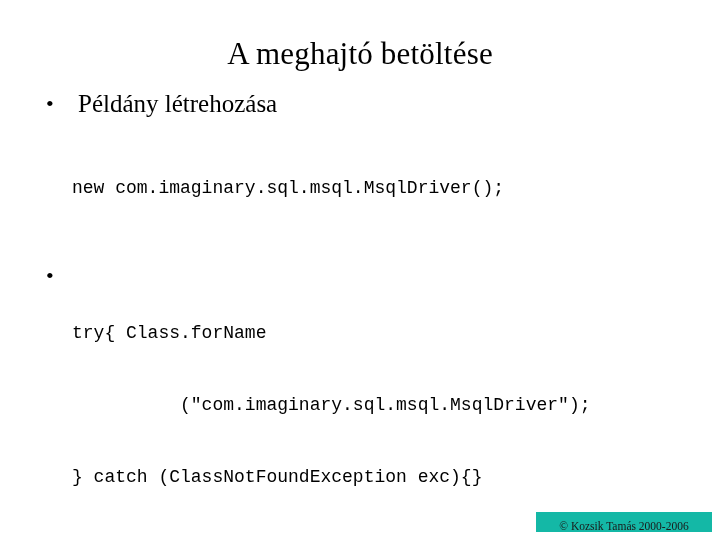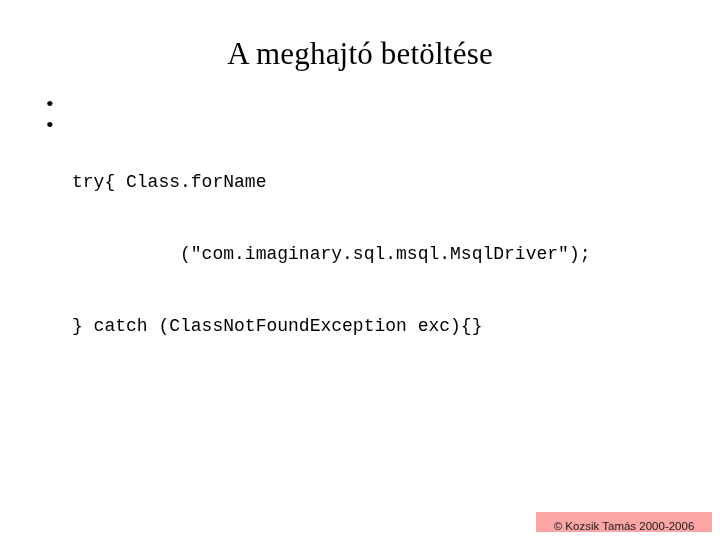--- a/index.html
+++ b/index.html
@@ -84,43 +84,47 @@
   .gap-b { height: 12px; }
   .gap-c { height: 13px; }
 
   
   .footer-box {
     position: absolute;
     left: 536px;
     top: 512px;
     width: 176px;
     height: 20px;
-    background: #fca5a5;
+    background: #14b8a6;
     color: #1a1a1a;
-    font-family: Liberation Sans, sans-serif;
+    font-family: Liberation Serif, serif;
     font-size: 11.5px;
     line-height: 28px;
     text-align: center;
     white-space: nowrap;
     overflow: hidden;
   }
 </style>
 </head>
 <body>
 
 <div id="slide">
 
   <h1 class="slide-title">A meghajtó betöltése</h1>
 
   <div class="body-block">
 
     <div class="bullet-row">
       <span class="dot">•</span>
+      <span class="bullet-text">Példány létrehozása</span>
     </div>
     <div class="gap-a"></div>
+    <div class="code-block">
+      <span class="code-line">new com.imaginary.sql.msql.MsqlDriver();</span>
+    </div>
 
     <div class="gap-b"></div>
 
     <div class="bullet-row">
       <span class="dot">•</span>
     </div>
     <div class="gap-c"></div>
     <div class="code-block">
       <span class="code-line">try{ Class.forName</span>
       <span class="code-line">          ("com.imaginary.sql.msql.MsqlDriver");</span>

